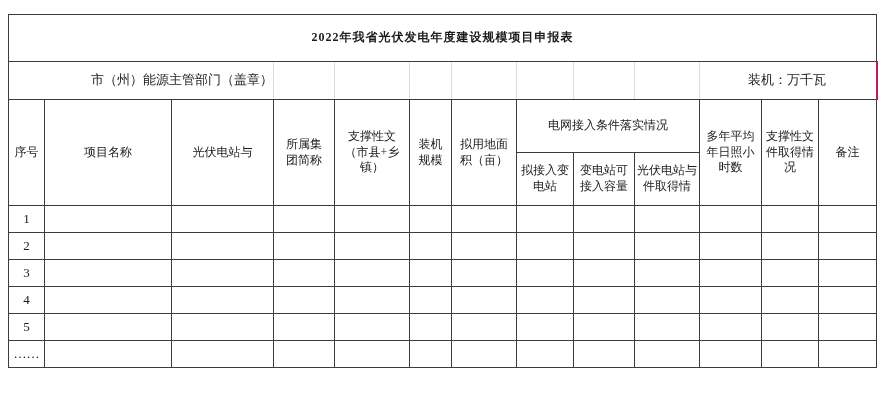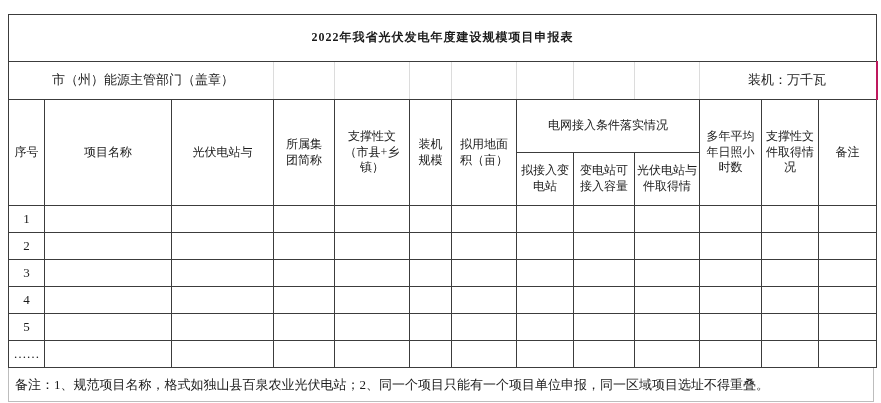--- a/index.html
+++ b/index.html
@@ -38,21 +38,21 @@
   tr.info-row td{
     border-top:none;
     border-bottom:1px solid #3c3c3c;
     border-left:1px solid #dcdcdc;
     border-right:none;
     height:37px;
     font-size:13px;
   }
   tr.info-row td.info-left{
     border-left:1px solid #3c3c3c;
-    text-align:center;
+    text-align:right;
     padding-left:4px;
   }
   tr.info-row td.info-right{
     border-right:2px solid #be185d;
     text-align:left;
     padding-left:48px;
   }
   
   tr.head-top td{height:52px;}
   tr.head-sub td{height:52px;}
@@ -230,15 +230,14 @@
             <td></td>
             <td></td>
             <td></td>
             <td></td>
             <td></td>
             <td></td>
       </tr>
     </tbody>
       </table>
 
-    <div class="footer-note">备注：1、规范项目名称，格式如独山县百泉农业光伏电站；2、同一个项目只能有一个项目单位申报，同一区域项目选址不得重叠。</div>
   </div>
 </div>
 
 </body></html>

